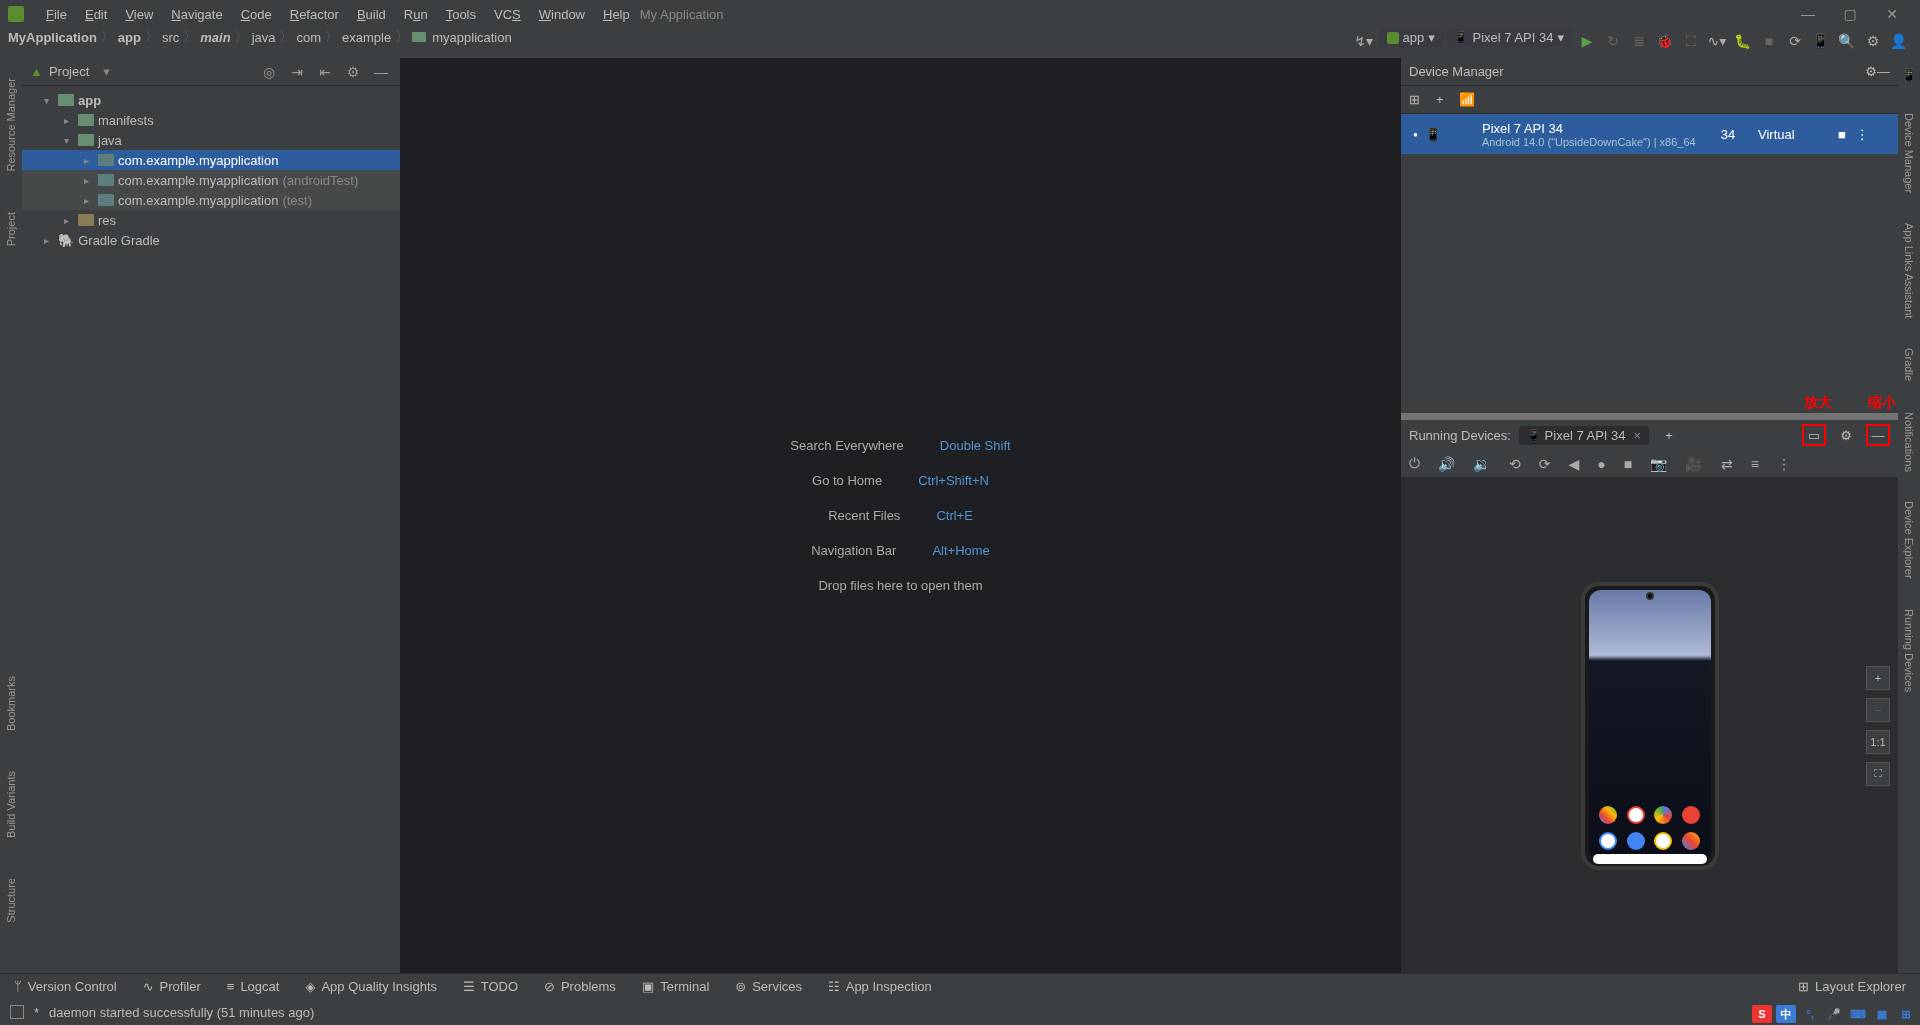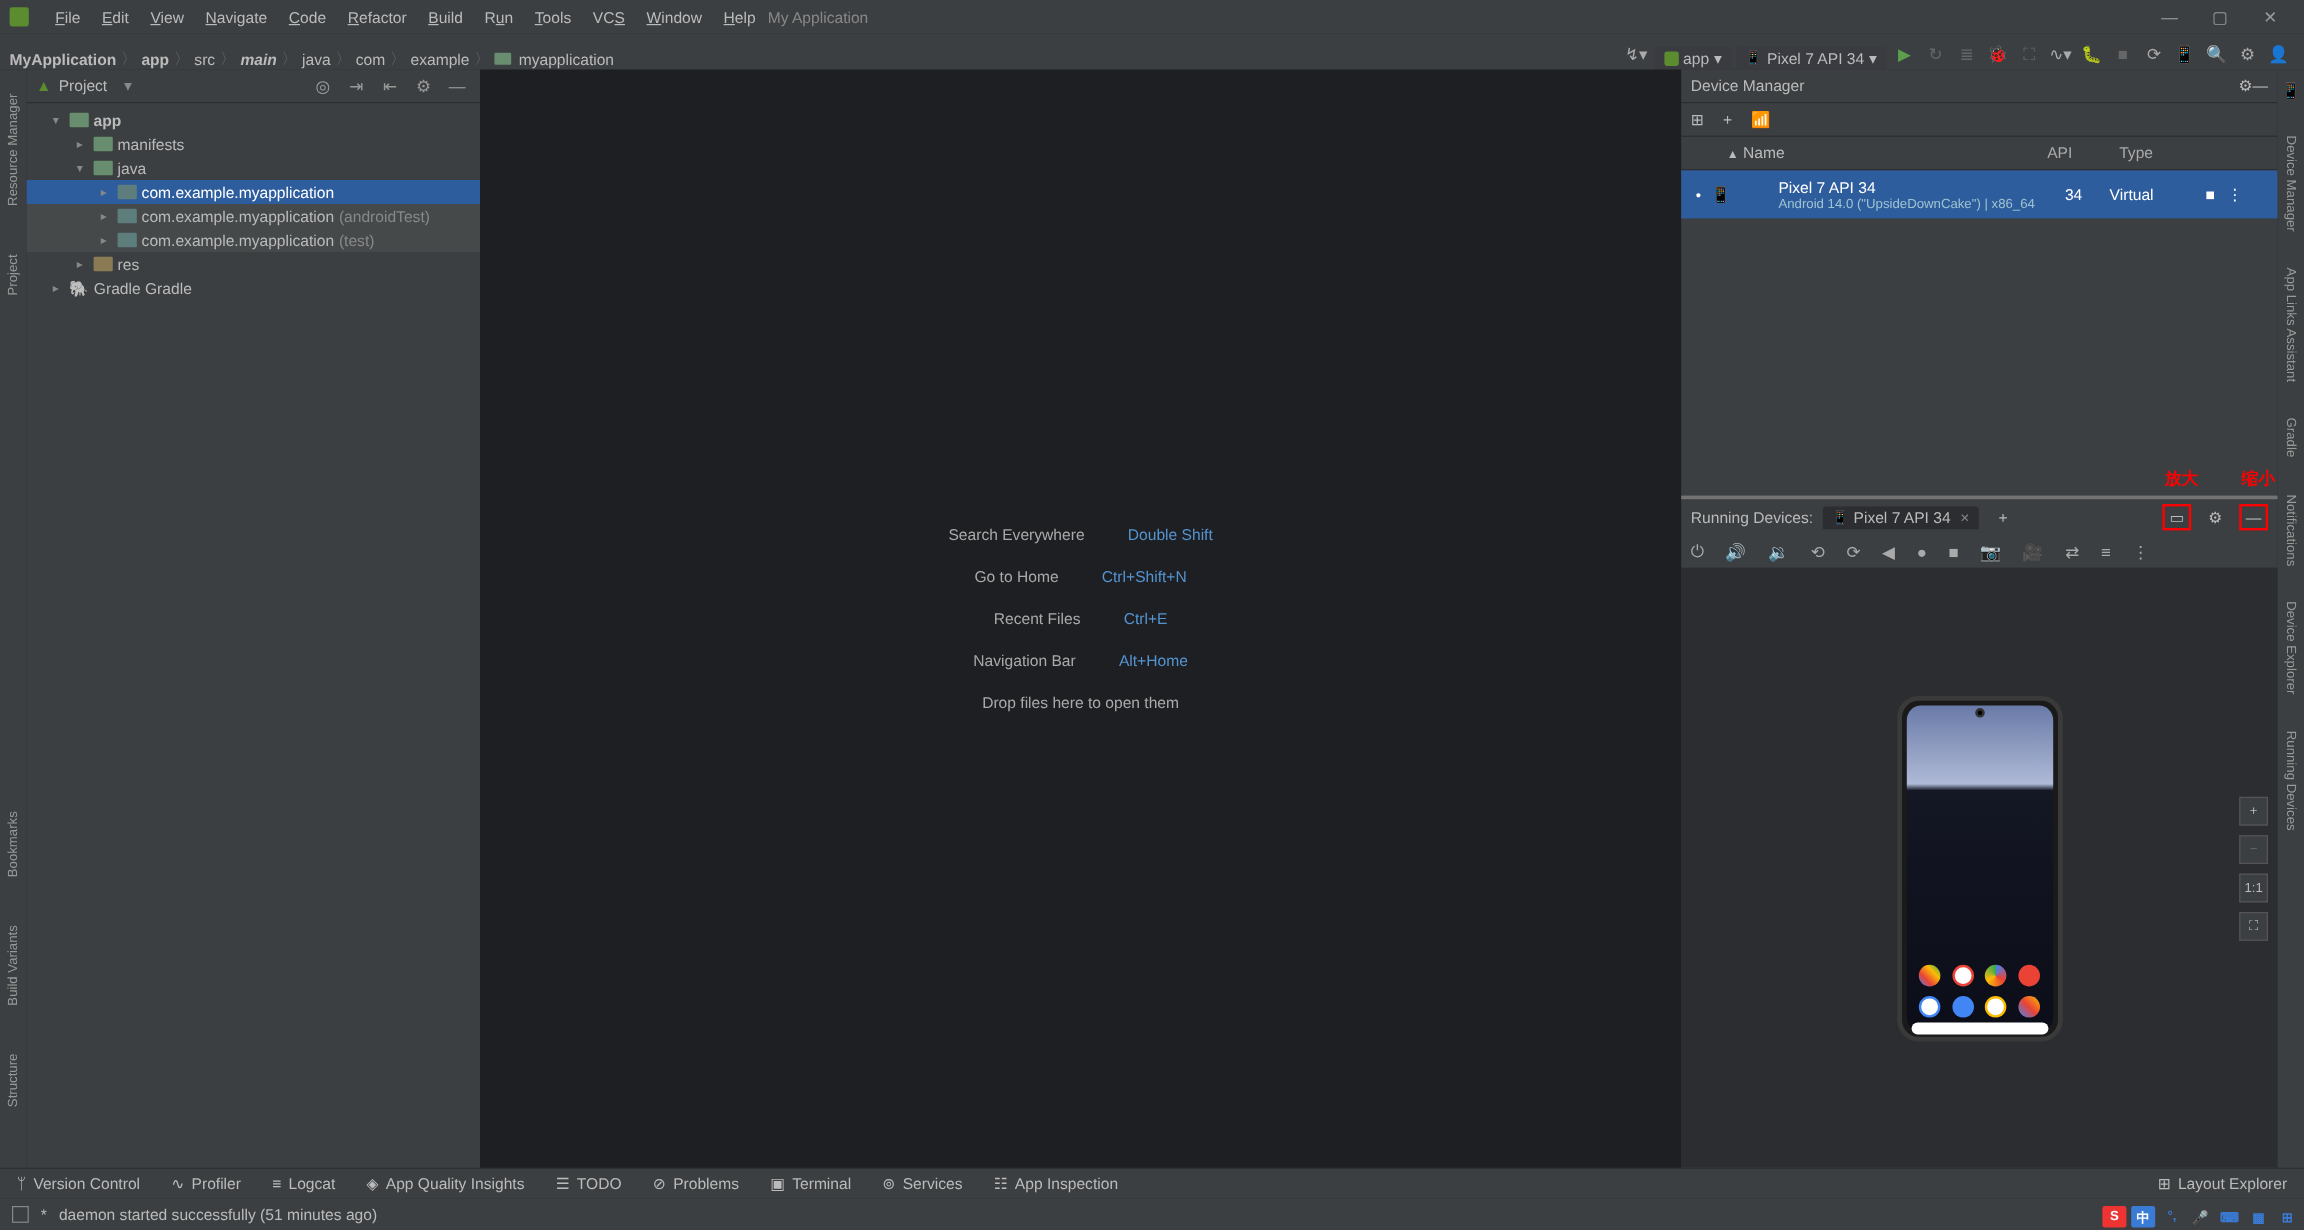--- a/index.html
+++ b/index.html
@@ -4,21 +4,21 @@
 <style>
 * { margin:0; padding:0; box-sizing:border-box; font-family:"Segoe UI",Arial,sans-serif; font-size:13px; color:#bbb; }
 body { background:#2b2d30; width:1920px; height:1025px; overflow:hidden; position:relative; }
 .menubar { height:28px; display:flex; align-items:center; padding:0 8px; background:#3c3f41; gap:2px; }
 .menubar .logo { width:16px; height:16px; background:#5b8c2f; border-radius:2px; margin-right:12px; }
 .menubar .mitem { padding:2px 8px; cursor:pointer; }
 .menubar .mitem u { text-decoration:underline; }
 .menubar .app-title { color:#888; }
 .menubar .spacer { flex:1; }
 .menubar .wbtn { width:40px; text-align:center; font-size:14px; color:#999; cursor:pointer; }
-.toolbar { height:30px; display:flex; align-items:flex-end; background:#3c3f41; padding:0 8px; }
+.toolbar { height:30px; display:flex; align-items:flex-start; background:#3c3f41; padding:0 8px; }
 .breadcrumb { display:flex; align-items:center; gap:4px; }
 .breadcrumb span { color:#bbb; }
 .breadcrumb .sep { color:#666; }
 .breadcrumb .folder-icon { display:inline-block; width:14px; height:10px; background:#688d6f; border-radius:1px; margin-right:2px; vertical-align:middle; }
 .toolbar .spacer { flex:1; }
 .toolbar .tbtn { width:26px; height:26px; display:flex; align-items:center; justify-content:center; cursor:pointer; color:#aaa; font-size:14px; }
 .toolbar .run-config { background:#393b40; padding:2px 8px; border-radius:3px; display:flex; align-items:center; gap:4px; margin:0 2px; }
 .toolbar .run-config .android-icon { width:12px; height:12px; background:#5b8c2f; border-radius:2px; }
 .toolbar .triangle-green { color:#5b9e4d; font-size:14px; }
 .main-area { display:flex; height:calc(100% - 28px - 30px - 52px); }
@@ -50,21 +50,21 @@
 .device-mgr .tbl-head { height:28px; display:flex; align-items:center; border-bottom:1px solid #2b2d30; }
 .device-mgr .tbl-head .col { padding:0 8px; color:#aaa; }
 .device-mgr .col-name { flex:1; }
 .device-mgr .col-api { width:60px; }
 .device-mgr .col-type { width:80px; }
 .device-mgr .col-act { width:60px; }
 .device-mgr .dev-row { height:40px; display:flex; align-items:center; background:#2e5d9e; }
 .device-mgr .dev-row * { color:#fff; }
 .device-mgr .dev-row .dev-name { padding-left:40px; flex:1; }
 .device-mgr .dev-row .dev-name .sub { font-size:11px; color:#bdd; opacity:.8; }
-.running-devices { flex:1; display:flex; flex-direction:column; border-top:3px solid #737373; position:relative; }
+.running-devices { flex:1; display:flex; flex-direction:column; border-top:7px solid #737373; position:relative; }
 .running-devices .head { height:30px; display:flex; align-items:center; padding:0 8px; gap:8px; }
 .running-devices .head .tab { background:#2b2d30; padding:2px 8px; border-radius:3px 3px 0 0; display:flex; align-items:center; gap:4px; }
 .running-devices .head .spacer { flex:1; }
 .running-devices .head .hbtn { width:24px; height:22px; display:flex; align-items:center; justify-content:center; cursor:pointer; }
 .red-box { border:2px solid red; }
 .anno { position:absolute; color:red; font-size:14px; font-weight:bold; top:-26px; }
 .emu-toolbar { height:28px; display:flex; align-items:center; padding:0 8px; gap:18px; border-bottom:1px solid #2b2d30; }
 .emu-toolbar .eb { cursor:pointer; color:#aaa; font-size:14px; }
 .phone-container { flex:1; display:flex; align-items:center; justify-content:center; position:relative; background:#2b2d30; }
 .phone { width:138px; height:288px; background:#1a1a1a; border:4px solid #3a3a3a; border-radius:18px; position:relative; overflow:hidden; }
@@ -262,27 +262,20 @@
         <span>Device Manager</span>
         <div class="spacer"></div>
         <span class="hbtn">⚙</span>
         <span class="hbtn">—</span>
       </div>
       <div class="tool-row">
         <span>⊞</span>
         <span>+</span>
         <span>📶</span>
       </div>
-      <div class="tbl-head">
-        <div style="width:30px"></div>
-        <div class="col col-name"><span style="font-size:10px;">▲</span> <span>Name</span></div>
-        <div class="col col-api">API</div>
-        <div class="col col-type">Type</div>
-        <div class="col col-act"></div>
-      </div>
       <div class="dev-row">
         <div style="width:12px"></div>
         <span style="font-size:8px;">●</span>
         <div style="width:8px"></div>
         <span>📱</span>
         <div class="dev-name">
           <div>Pixel 7 API 34</div>
           <div class="sub">Android 14.0 ("UpsideDownCake") | x86_64</div>
         </div>
         <div class="col-api" style="text-align:center;">34</div>

